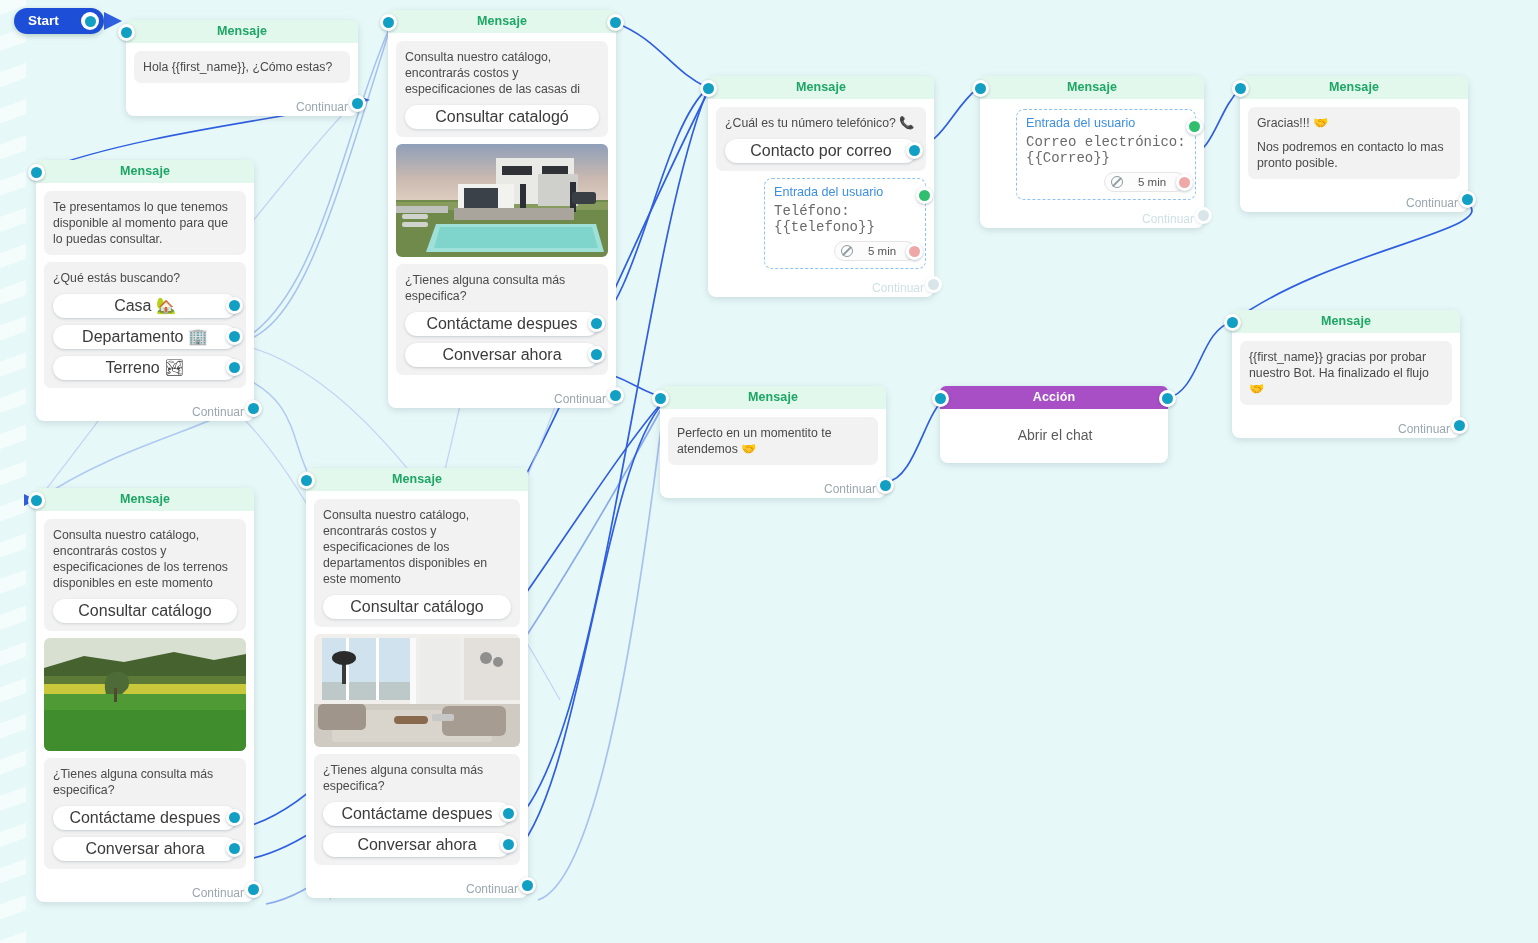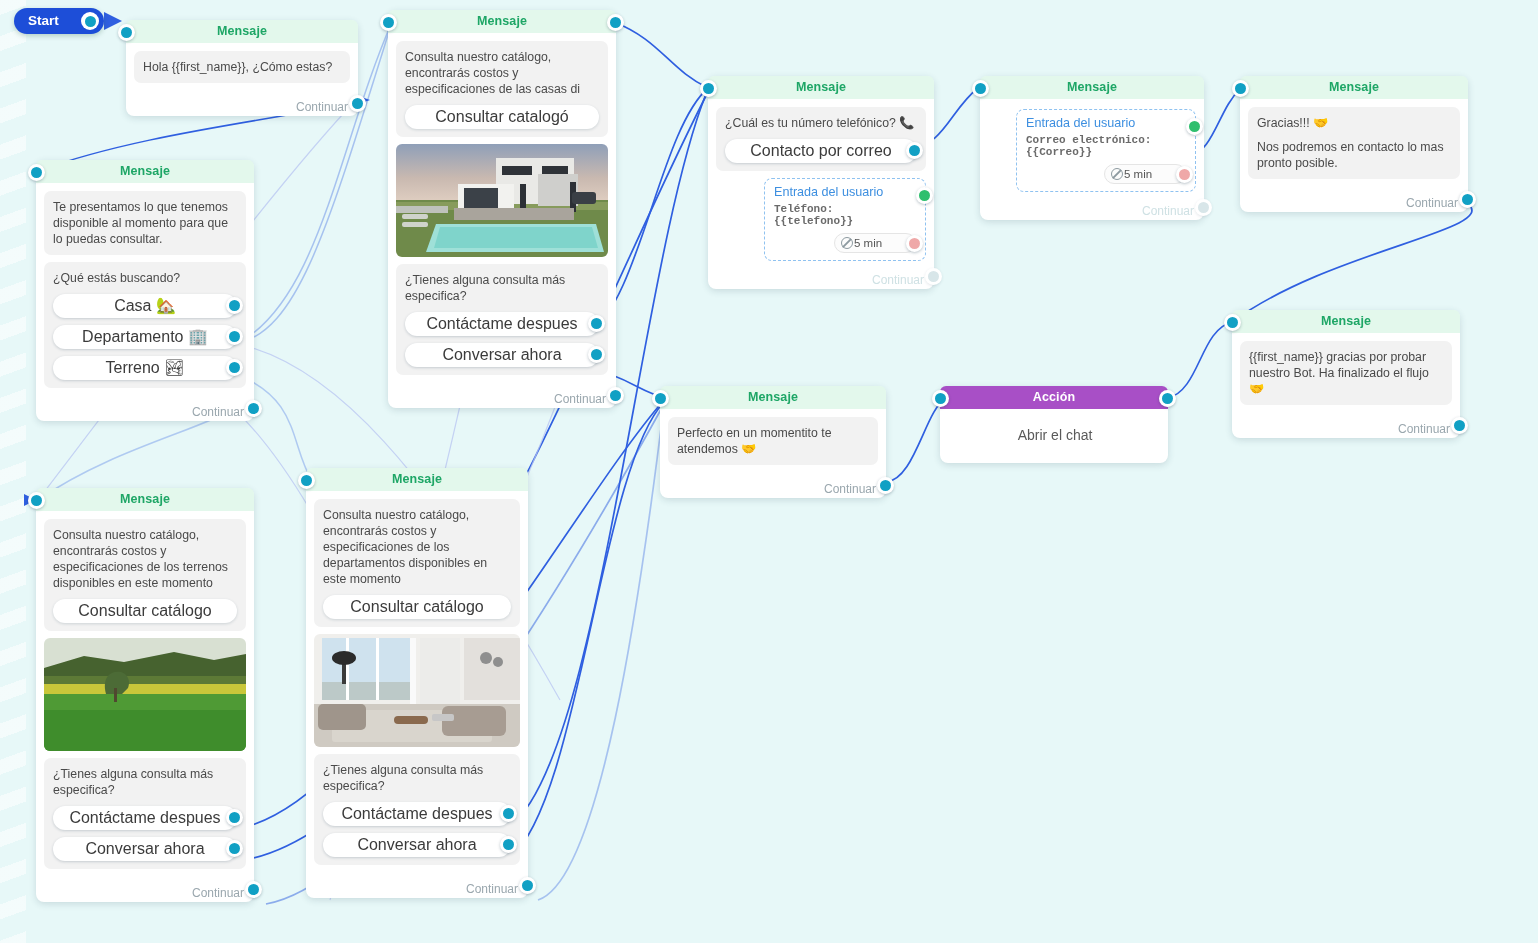--- a/index.html
+++ b/index.html
@@ -151,33 +151,33 @@
     border: 1.4px dashed #8fc2f0;
     border-radius: 8px;
     margin: 2px 0 2px 48px;
     padding: 6px 9px 7px 9px;
     position: relative;
     background: #ffffff;
   }
   .uinput-title { font-size: 12.6px; color: #3d8fe0; margin-bottom: 4px; }
   .uinput-var {
     font-family: "Liberation Mono", monospace;
-    font-size: 11px; color: #6a6a6a; font-weight: bold;
+    font-size: 14px; color: #6a6a6a;
   }
   .timer {
     margin-top: 6px;
     margin-left: auto;
     width: 82px;
     height: 20px;
     border-radius: 11px;
     border: 1px solid #e5e5e5;
     background: #fcfcfc;
     display: flex;
     align-items: center;
-    gap: 1px;
+    gap: 15px;
     padding-left: 6px;
     position: relative;
     font-size: 11.5px;
     color: #555;
   }
   .no-icon {
     width: 12px; height: 12px; border-radius: 50%;
     border: 1.6px solid #8d9aa0; position: relative; flex: 0 0 auto;
   }
   .no-icon::after {

